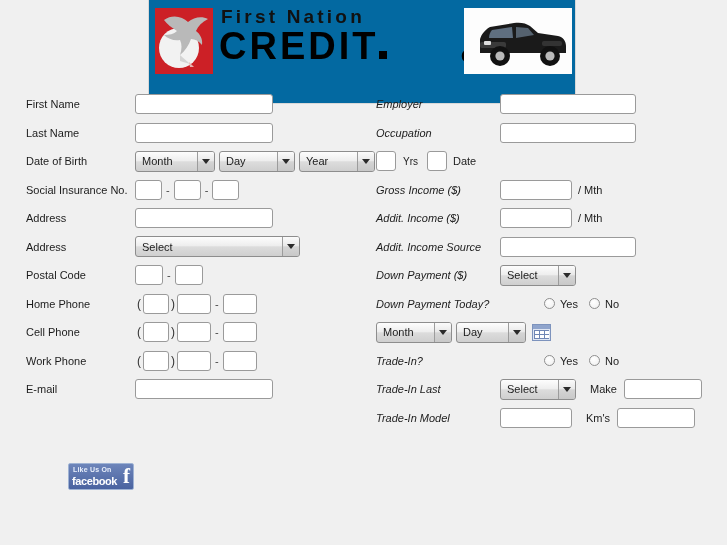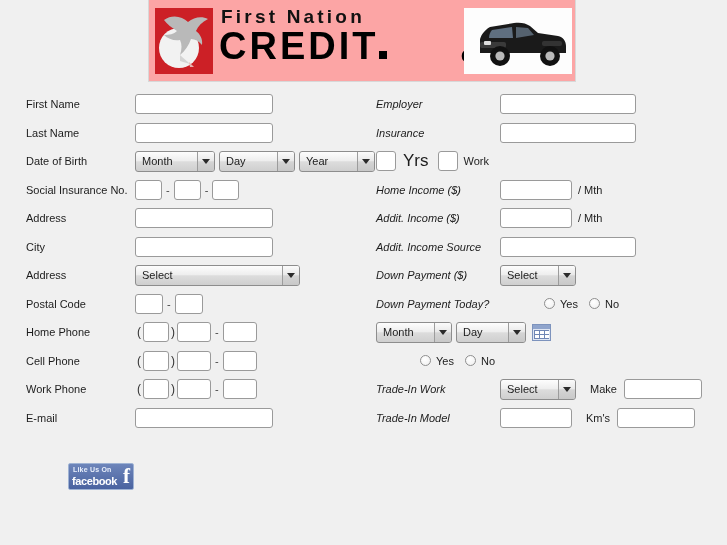--- a/index.html
+++ b/index.html
@@ -17,22 +17,22 @@
     overflow: hidden;
     position: relative;
   }
 
   
   .banner-wrap {
     position: absolute;
     left: 148px;
     top: 0px;
     width: 428px;
-    height: 82px;
-    background: #fca5a5;
+    height: 104px;
+    background: #0369a1;
     border: 1px solid #d8d8d8;
     border-top: none;
     box-sizing: border-box;
   }
   .banner-inner {
     position: relative;
     width: 100%;
     height: 100%;
   }
   .eagle-logo {
@@ -177,21 +177,21 @@
   }
   .unit {
     padding-left: 6px;
     color: #1c1c1c;
     font-size: 11px;
   }
   .unit-l {
     padding-left: 7px;
     padding-right: 9px;
     color: #1c1c1c;
-    font-size: 17px;
+    font-size: 10px;
   }
   .inline-lbl {
     padding: 0 7px 0 14px;
     color: #1c1c1c;
     font-size: 11px;
   }
 
   
   .sel {
     position: relative;
@@ -412,26 +412,20 @@
       </div>
     </div>
 
     <div class="row">
       <div class="lbl">Address</div>
       <div class="ctrls">
         <input class="txt w-wide" type="text" value="" style="">
       </div>
     </div>
 
-    <div class="row">
-      <div class="lbl">City</div>
-      <div class="ctrls">
-        <input class="txt w-wide" type="text" value="" style="">
-      </div>
-    </div>
 
     <div class="row">
       <div class="lbl">Address</div>
       <div class="ctrls">
         <div class="sel sel-prov">
           <span class="sel-text">Select</span>
           <span class="sel-btn">
               <i class="arrow"></i>
             </span>
         </div>
@@ -495,37 +489,37 @@
   <div class="col col-right">
 
     <div class="row">
       <div class="lbl">Employer</div>
       <div class="ctrls">
         <input class="txt w-wide2" type="text" value="" style="">
       </div>
     </div>
 
     <div class="row">
-      <div class="lbl">Insurance</div>
+      <div class="lbl">Occupation</div>
       <div class="ctrls">
         <input class="txt w-wide2" type="text" value="" style="">
       </div>
     </div>
 
     <div class="row">
       <div class="ctrls">
         <input class="txt w-mini" type="text" value="" style="">
         <span class="unit-l">Yrs</span>
         <input class="txt w-mini" type="text" value="" style="">
-        <span class="unit">Work</span>
-      </div>
-    </div>
-
-    <div class="row">
-      <div class="lbl">Home Income ($)</div>
+        <span class="unit">Date</span>
+      </div>
+    </div>
+
+    <div class="row">
+      <div class="lbl">Gross Income ($)</div>
       <div class="ctrls">
         <input class="txt w-income" type="text" value="" style="">
         <span class="unit">/ Mth</span>
       </div>
     </div>
 
     <div class="row">
       <div class="lbl">Addit. Income ($)</div>
       <div class="ctrls">
         <input class="txt w-income" type="text" value="" style="">
@@ -578,30 +572,31 @@
             </span>
         </div>
         <span class="cal-icon">
           <span class="cal-top"></span>
           <span class="cal-grid"></span>
         </span>
       </div>
     </div>
 
     <div class="row">
+      <div class="lbl">Trade-In?</div>
       <div class="ctrls radio-grp">
         <span class="radio"></span>
         <span class="radio-lbl">Yes</span>
         <span class="radio"></span>
         <span class="radio-lbl">No</span>
       </div>
     </div>
 
     <div class="row">
-      <div class="lbl">Trade-In Work</div>
+      <div class="lbl">Trade-In Last</div>
       <div class="ctrls">
         <div class="sel sel-ty">
           <span class="sel-text">Select</span>
           <span class="sel-btn">
               <i class="arrow"></i>
             </span>
         </div>
         <span class="inline-lbl">Make</span>
         <input class="txt w-make" type="text" value="" style="">
       </div>

